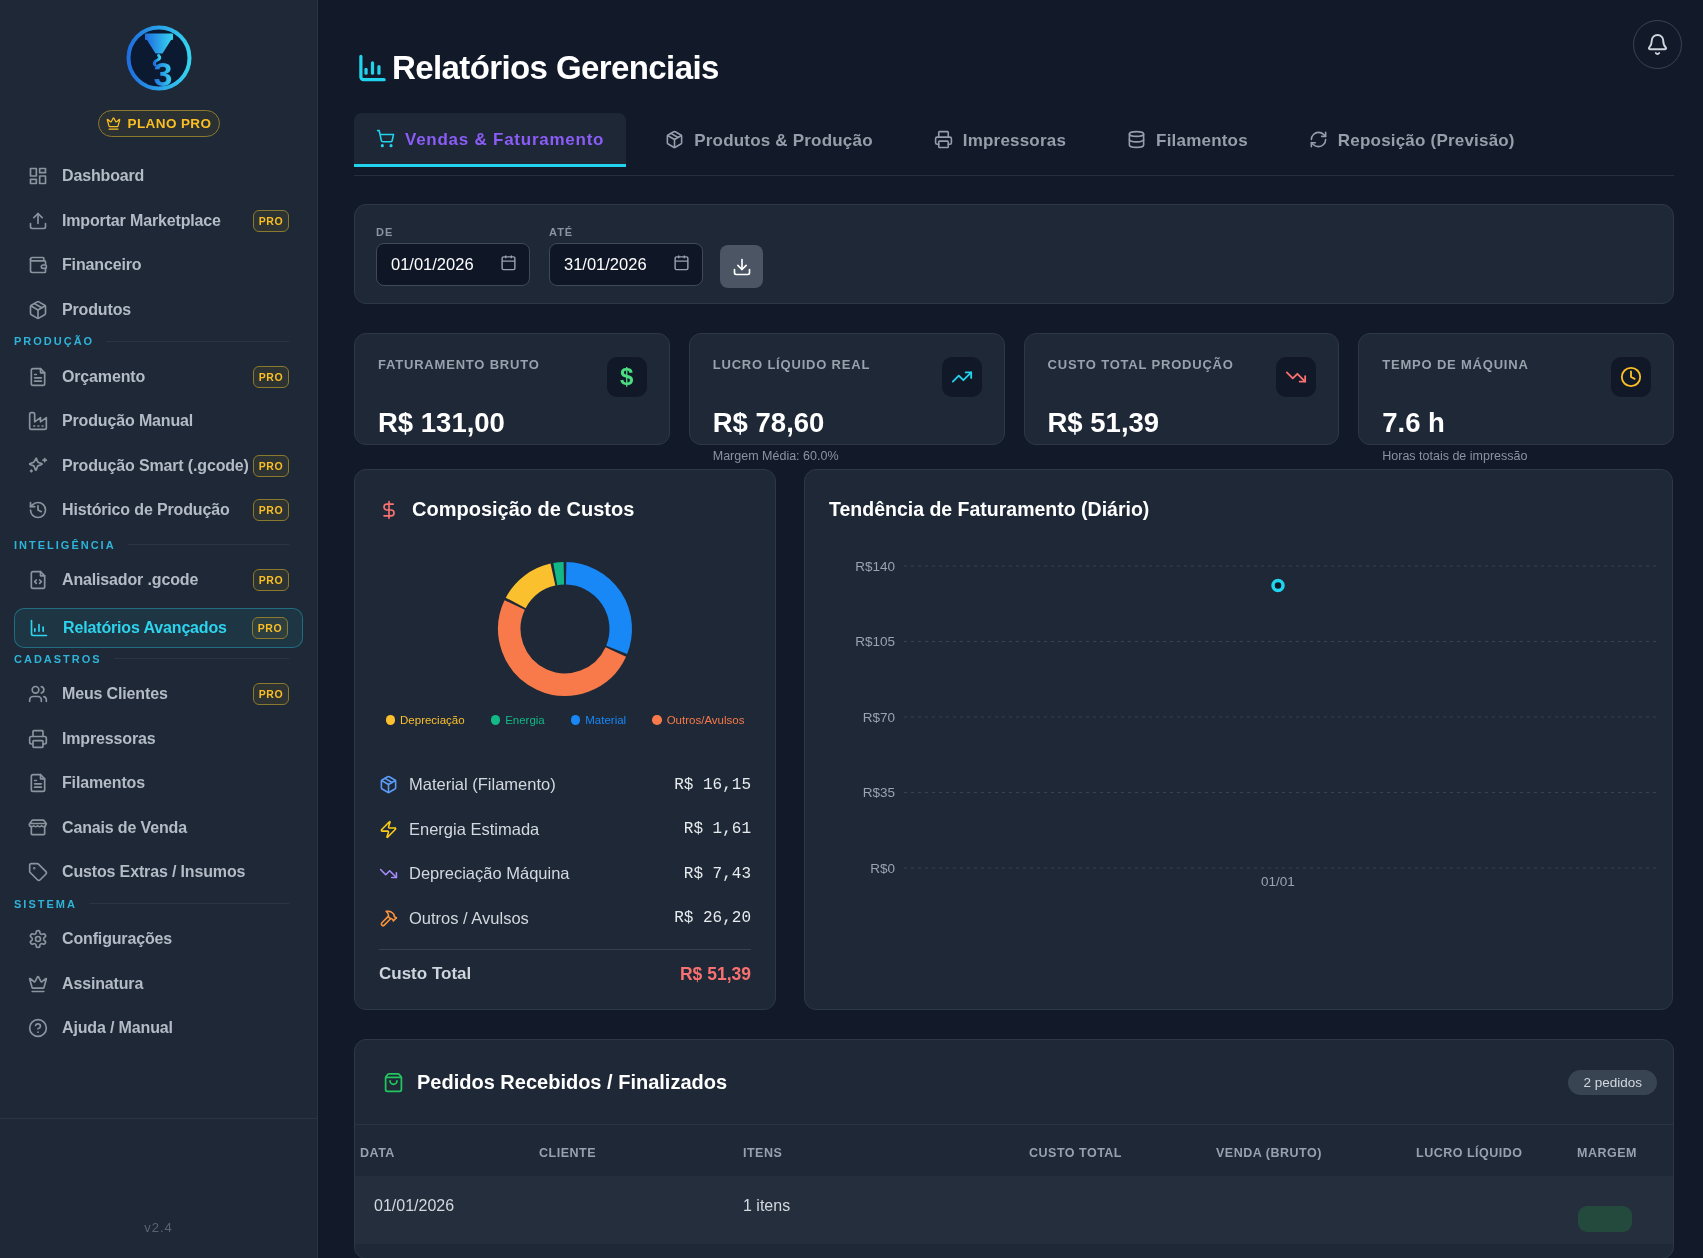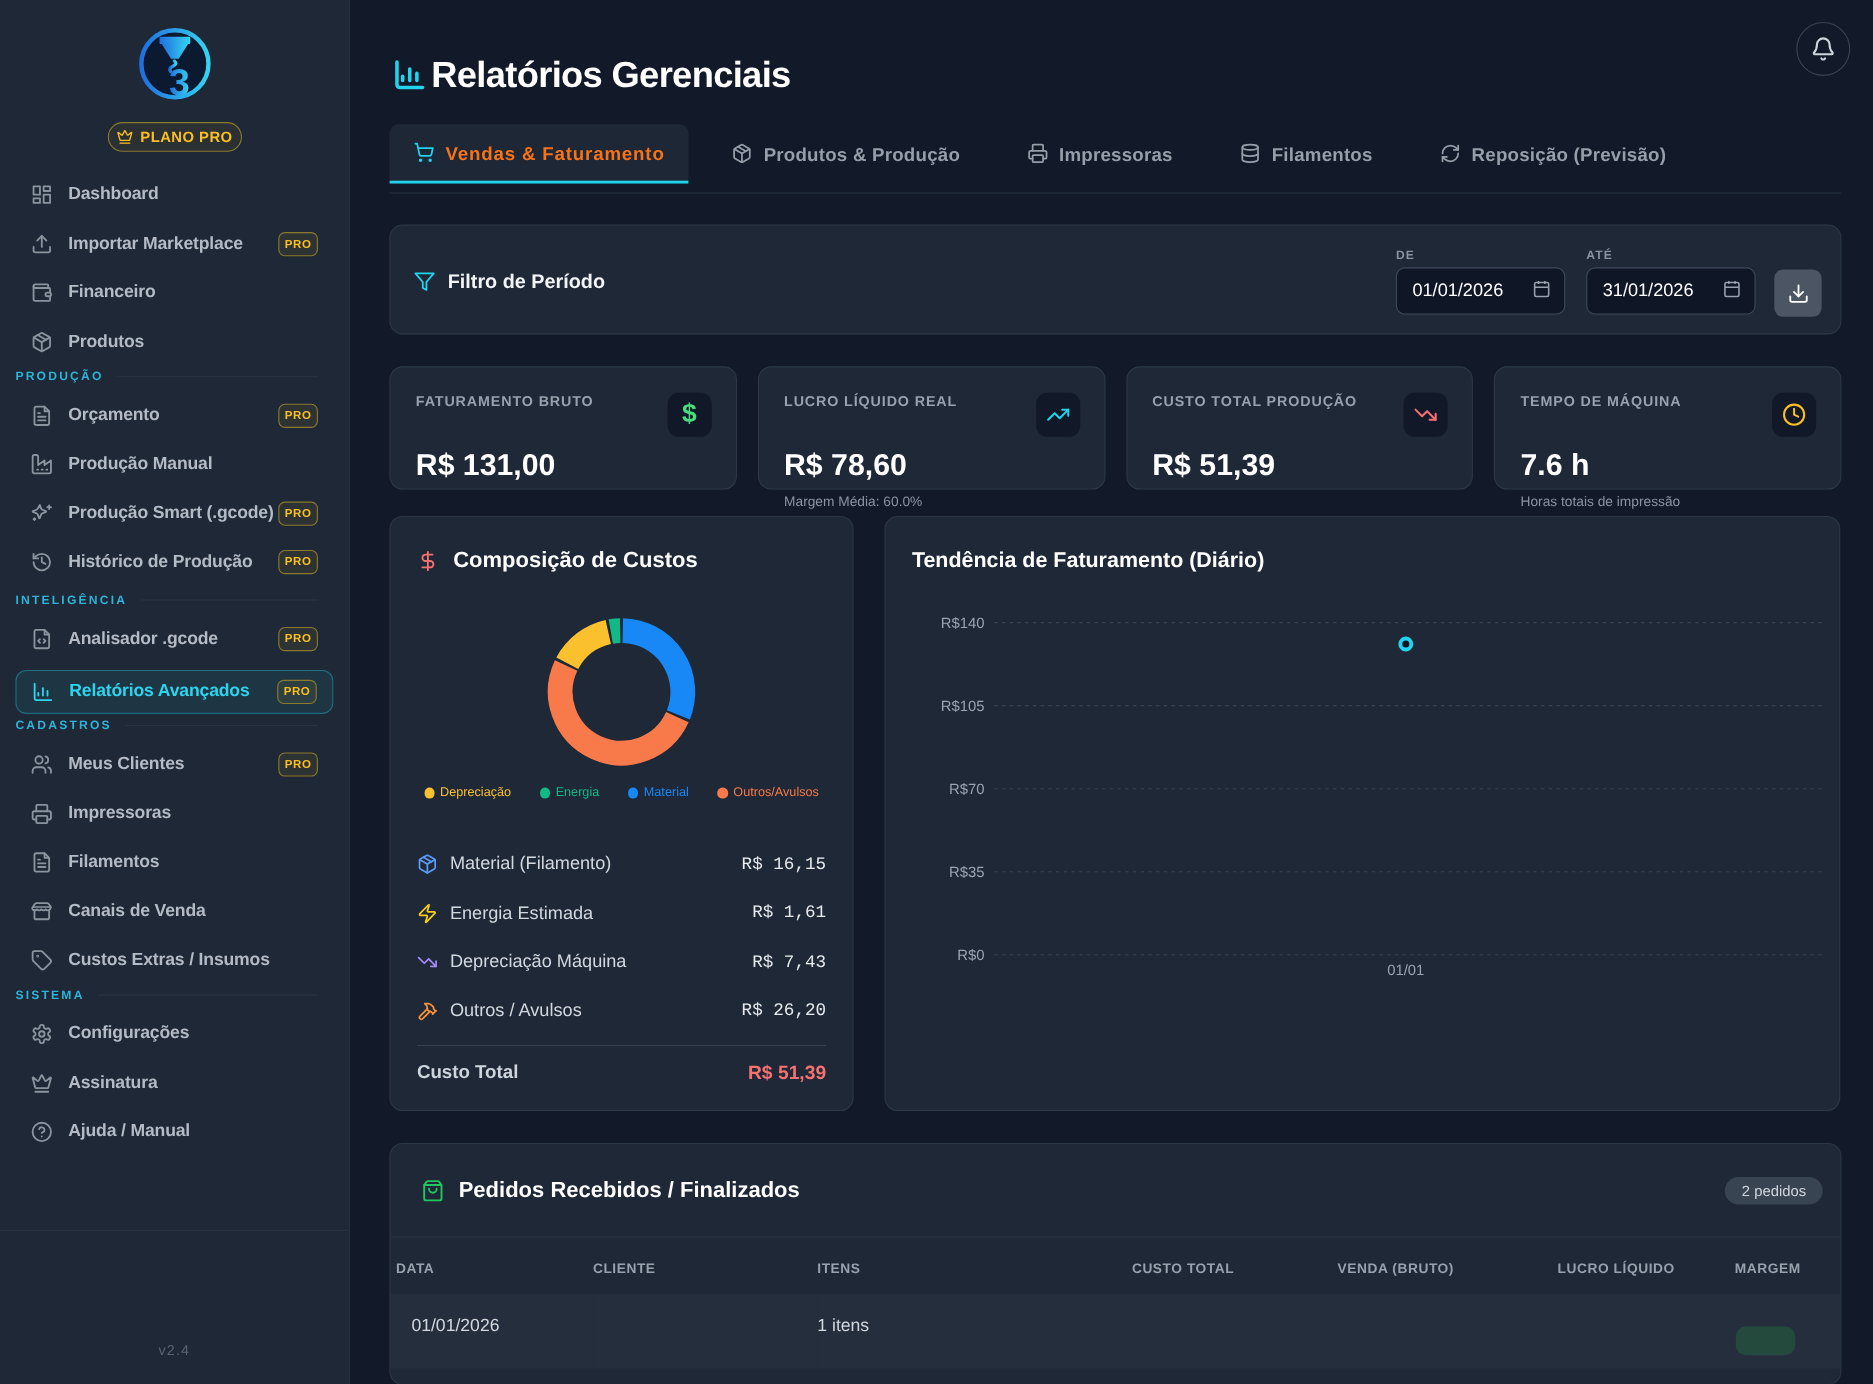--- a/index.html
+++ b/index.html
@@ -24,21 +24,21 @@
 
 .main{margin-left:318px;padding:0 29px 0 36px;}
 .topbar{position:relative;padding-top:49px;height:112.5px;}
 .h1row{display:flex;align-items:center;gap:4px;margin-left:3px;}
 .h1row h1{font-size:33px;font-weight:bold;color:#fff;letter-spacing:-.6px;}
 .bell{position:absolute;top:20px;right:-8px;width:49px;height:49px;border-radius:50%;border:1px solid #3a4454;display:flex;align-items:center;justify-content:center;color:#cfd5dd;}
 
 .tabs{display:flex;height:54.5px;gap:17px;}
 .tab{display:flex;align-items:center;gap:10px;padding:0 22px;font-size:17px;font-weight:bold;color:#959ea9;letter-spacing:.2px;white-space:nowrap;}
 .tab svg{width:19px;height:19px;}.tab span{position:relative;top:1.5px;}
-.tab.active{background:#1d2736;border-radius:8px 8px 0 0;color:#f97316;border-bottom:3px solid #22d3ee;letter-spacing:.75px;align-items:center;}
+.tab.active{background:#1d2736;border-radius:8px 8px 0 0;color:#8b5cf6;border-bottom:3px solid #22d3ee;letter-spacing:.75px;align-items:center;}
 .tabline{height:1px;background:#252f3e;margin-top:8px;}
 
 .card{background:#1e2836;border:1px solid #2c3848;border-radius:12px;}
 .filter-card{margin-top:28px;height:100px;display:flex;align-items:center;padding:4px 17px 0 21px;}
 .filter-title{display:flex;align-items:center;gap:11px;font-size:18px;font-weight:bold;color:#f3f4f6;flex:1;}
 .filter-title svg{color:#22d3ee;}
 .dgroup{margin-right:19px;}
 .dlabel{font-size:11px;font-weight:bold;color:#8b93a0;letter-spacing:1px;margin-bottom:5px;}
 .dinput{width:154px;height:43px;background:#0f1626;border:1px solid #3e4a5c;border-radius:8px;display:flex;align-items:center;padding:0 12px 0 14px;color:#fff;font-size:16.5px;}
 .dinput .cal{margin-left:auto;color:#9aa2ae;}
@@ -324,23 +324,20 @@
           <path d="M21 3v5h-5"></path>
           <path d="M21 12a9 9 0 0 1-9 9 9.75 9.75 0 0 1-6.74-2.74L3 16"></path>
           <path d="M8 16H3v5"></path>
         </svg>
         <span>Reposição (Previsão)</span>
       </div>
     </div>
   <div class="tabline"></div>
 
   <div class="card filter-card">
-    <div class="filter-title"><svg width="20" height="20" viewBox="0 0 24 24" fill="none" stroke="currentColor" stroke-width="2" stroke-linecap="round" stroke-linejoin="round">
-          <polygon points="22 3 2 3 10 12.46 10 19 14 21 14 12.46 22 3"></polygon>
-        </svg>Filtro de Período</div>
     <div class="dgroup">
         <div class="dlabel">DE</div>
         <div class="dinput">01/01/2026<span class="cal"><svg width="17" height="17" viewBox="0 0 24 24" fill="none" stroke="currentColor" stroke-width="2">
               <rect x="3" y="4" width="18" height="18" rx="2"></rect>
               <path d="M8 2v4M16 2v4M3 10h18"></path>
             </svg></span></div>
       </div>
     <div class="dgroup" style="margin-right:17px;">
         <div class="dlabel">ATÉ</div>
         <div class="dinput">31/01/2026<span class="cal"><svg width="17" height="17" viewBox="0 0 24 24" fill="none" stroke="currentColor" stroke-width="2">

